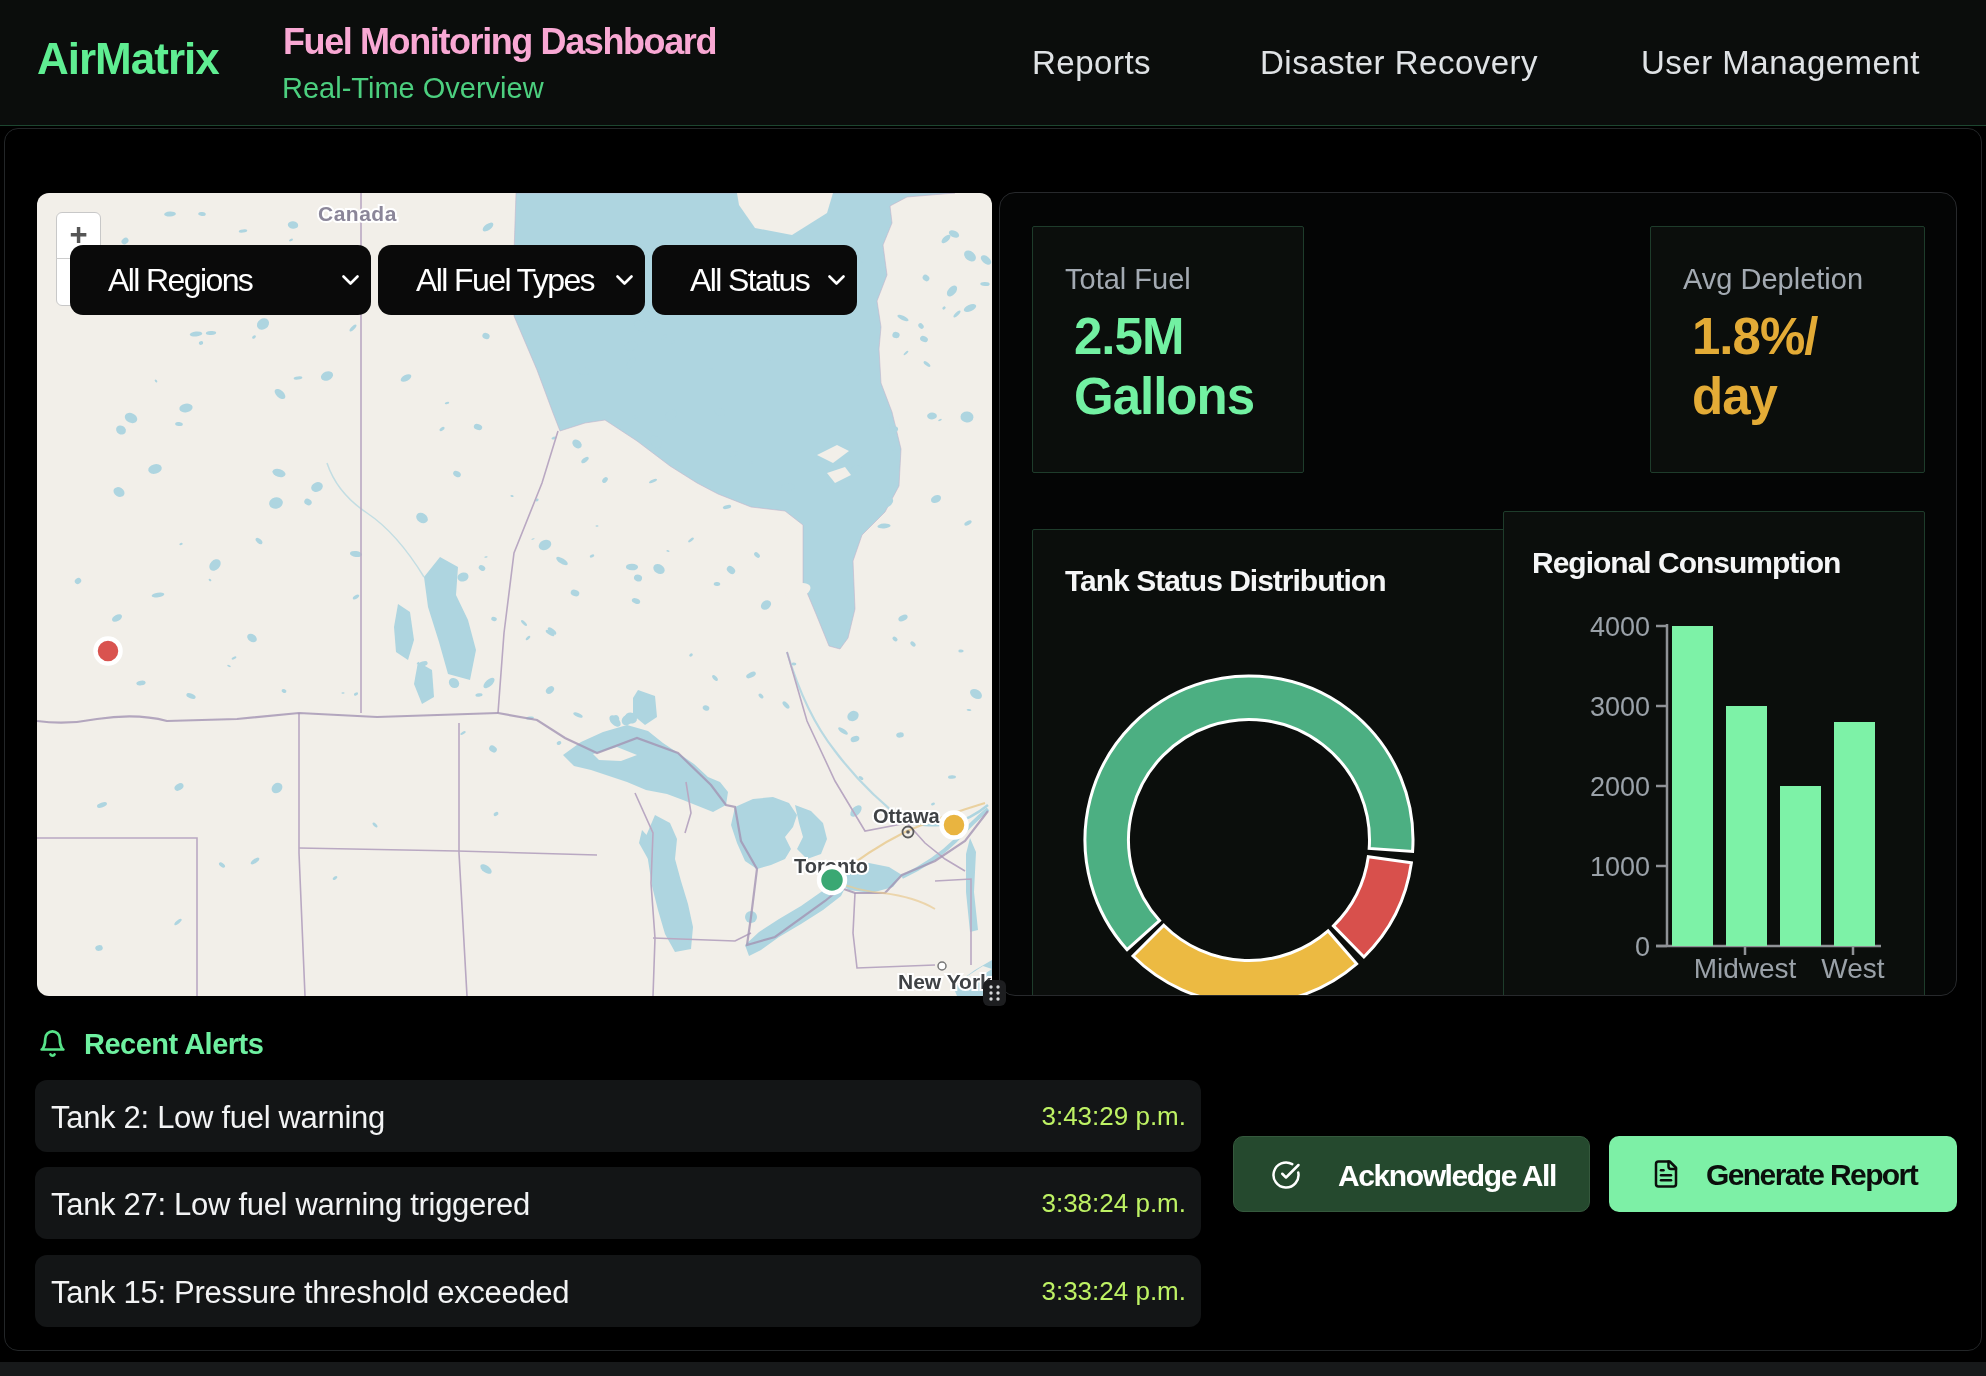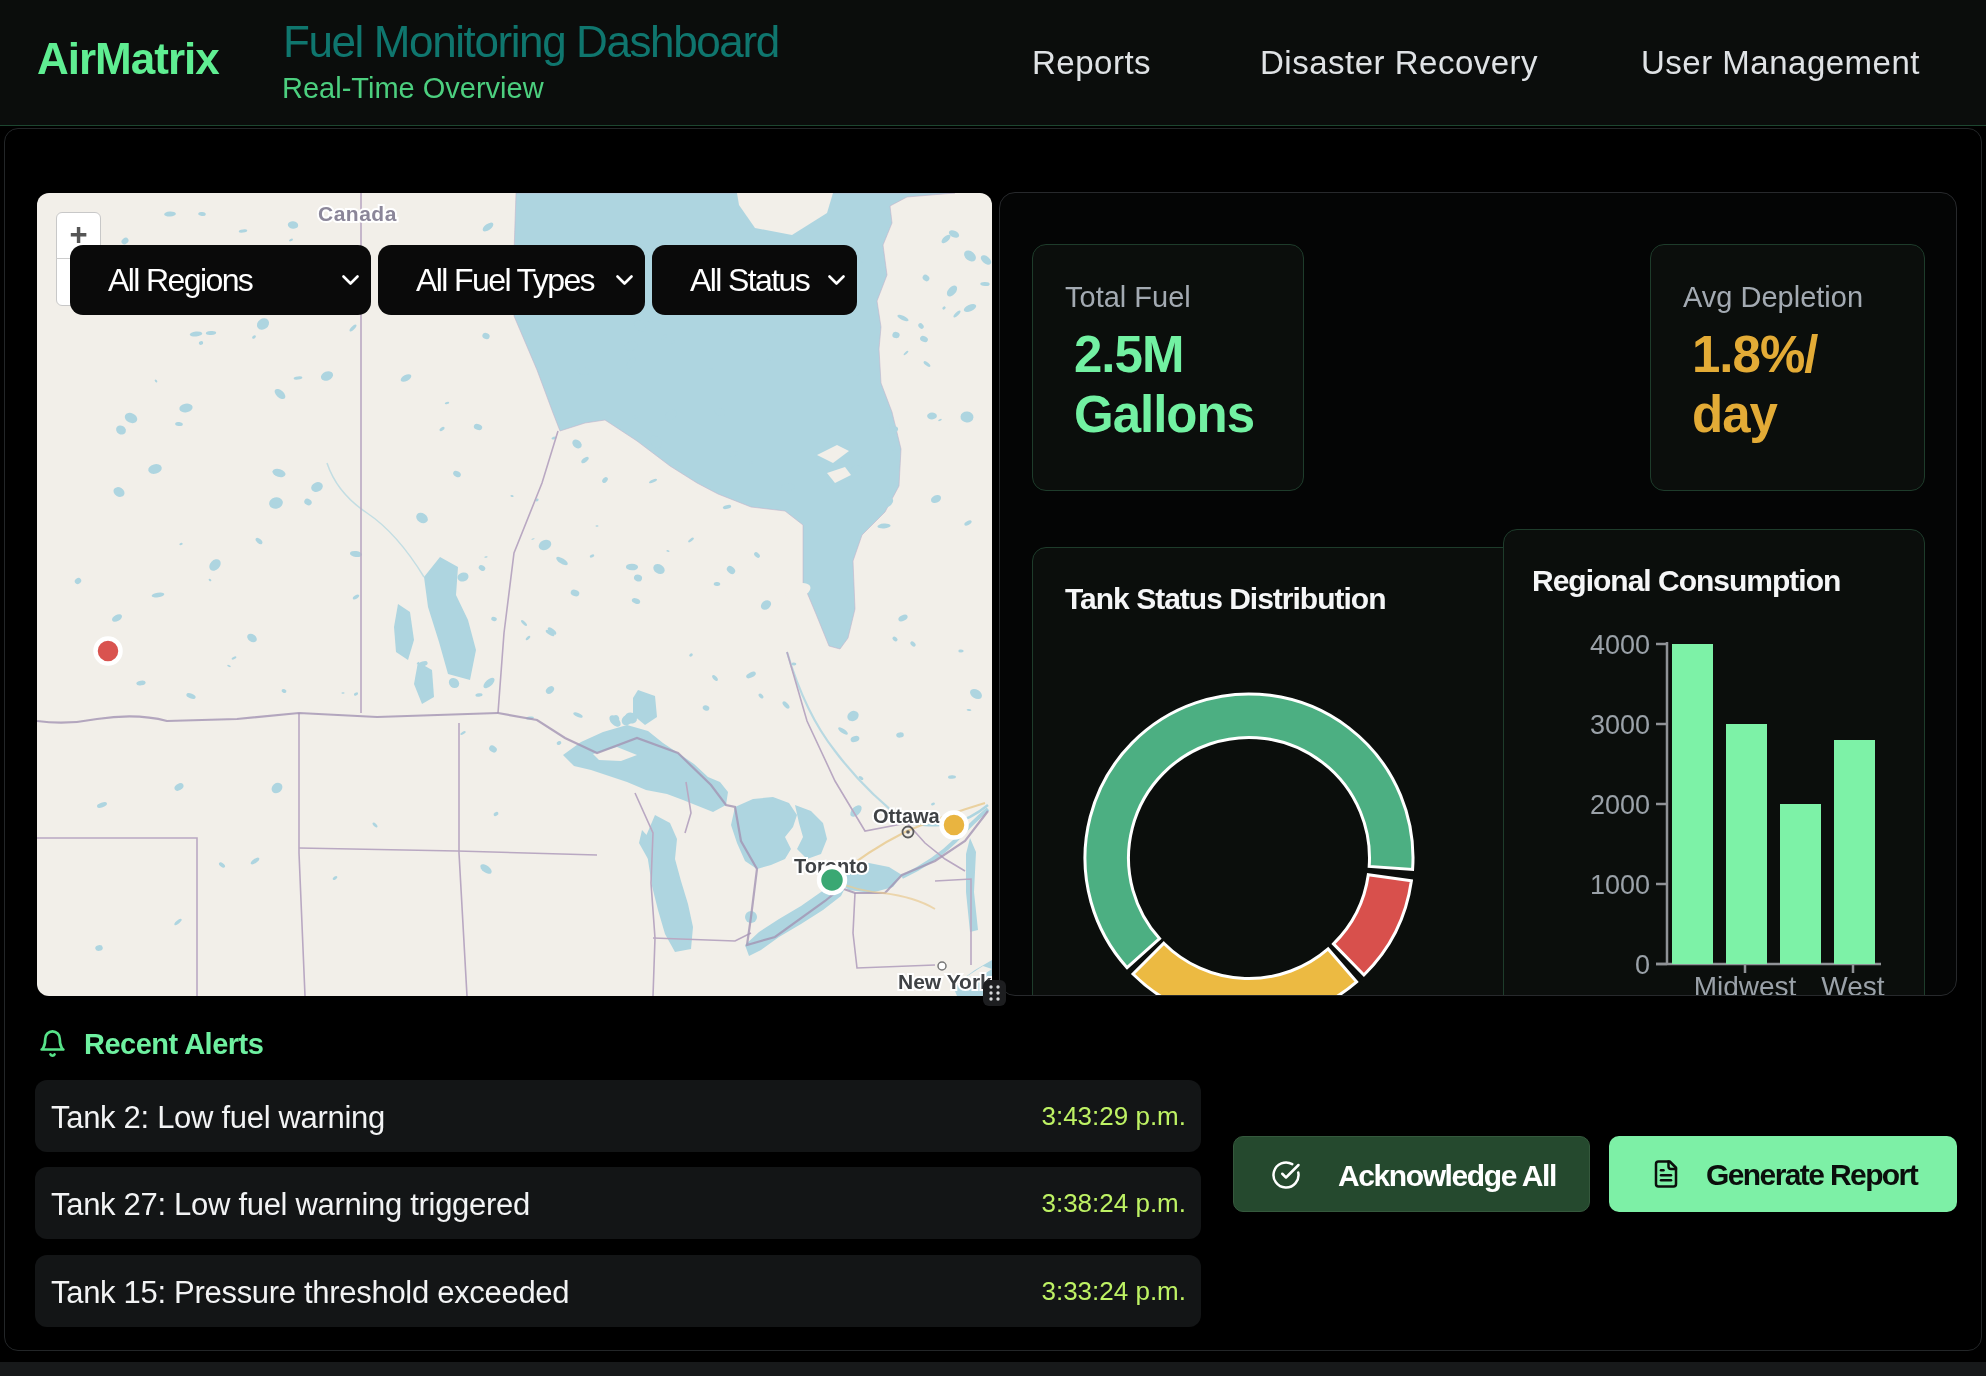--- a/index.html
+++ b/index.html
@@ -2,35 +2,35 @@
 <html><head>
 <meta charset="utf-8">
 <style>
   * { margin:0; padding:0; box-sizing:border-box; }
   html,body { width:1986px; height:1376px; background:#000; overflow:hidden;
     font-family:"Liberation Sans", sans-serif; }
   .abs { position:absolute; }
   .drop { background:#0a0a0a; border-radius:13px; color:#fff; }
   .drop span { position:absolute; left:27px; top:17px; font-size:32px; letter-spacing:-1.6px;margin-left:11px; }
   .chev { position:absolute; right:12px; top:30px; }
-  .card { position:absolute; background:#0b0e0c; border:1px solid #1e3c2b; border-radius:14px;margin-top:18px; }
+  .card { position:absolute; background:#0b0e0c; border:1px solid #1e3c2b; border-radius:2px; }
   .slabel { position:absolute; left:32px; top:36px; font-size:29px; color:#a3aab2; }
   .sval { position:absolute; left:41px; top:80px; font-size:51px; font-weight:bold; line-height:60px; letter-spacing:-1px; }
   .ctitle { position:absolute; left:32px; top:34px; font-size:30px; font-weight:bold; letter-spacing:-1px; color:#f5f6f7; }
   .arow { position:absolute; left:35px; width:1166px; height:72px; background:#131516; border-radius:12px; }
   .atext { position:absolute; left:16px; top:20px; font-size:31px; letter-spacing:-0.3px; color:#f2f3f4; }
   .atime { position:absolute; right:15px; top:21px; font-size:26px; color:#bef264; }
   .nav { position:absolute; top:44px; font-size:33px; letter-spacing:0.5px; color:#dfe2e5; }
 </style>
 </head>
 <body>
 
 <div class="abs" style="left:0;top:0;width:1986px;height:126px;background:#0b0d0c;border-bottom:1px solid #1d4630;">
   <div class="abs" style="left:37px;top:37px;font-size:44px;font-weight:bold;letter-spacing:-1px;color:#5fee92;line-height:44px;">AirMatrix</div>
-  <div class="abs" style="left:283px;top:20px;font-size:44px;font-weight:normal;letter-spacing:-1.4px;color:#0f766e;line-height:44px;">Fuel Monitoring Dashboard</div>
+  <div class="abs" style="left:283px;top:20px;font-size:36px;font-weight:bold;letter-spacing:-1.4px;color:#f9a8d4;line-height:44px;">Fuel Monitoring Dashboard</div>
   <div class="abs" style="left:282px;top:74px;font-size:29px;color:#4ccf7f;line-height:29px;">Real-Time Overview</div>
   <div class="nav" style="left:1032px;">Reports</div>
   <div class="nav" style="left:1260px;">Disaster Recovery</div>
   <div class="nav" style="left:1641px;">User Management</div>
 </div>
 
 <div class="abs" style="left:4px;top:128px;width:1978px;height:1223px;border:1px solid #232628;border-radius:14px;"></div>
 
 <div class="abs" style="left:37px;top:193px;width:955px;height:803px;border-radius:12px;overflow:hidden;background:#f2efe9;">
   <svg width="955" height="803" viewBox="0 0 955 803">

